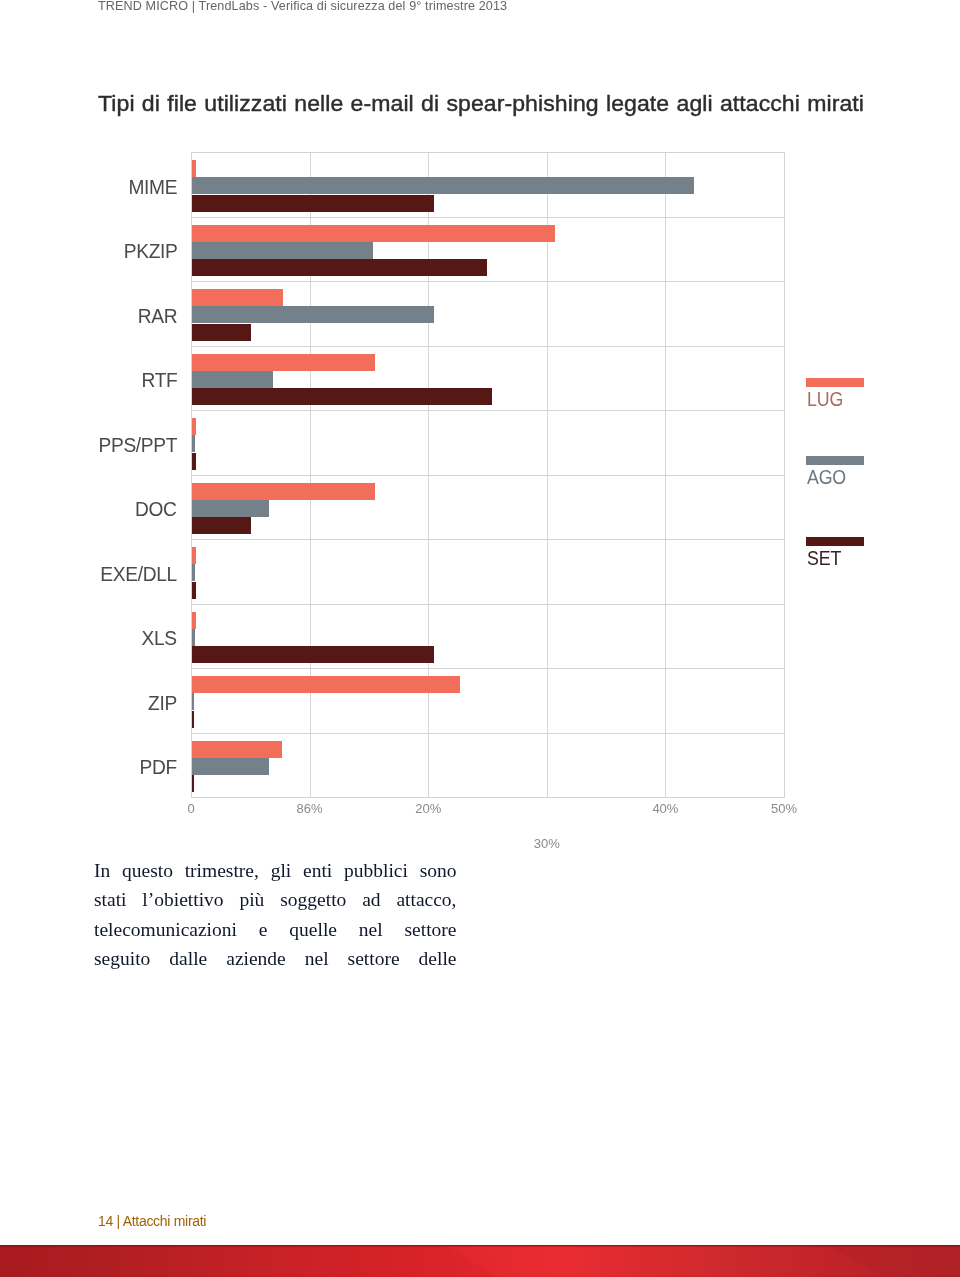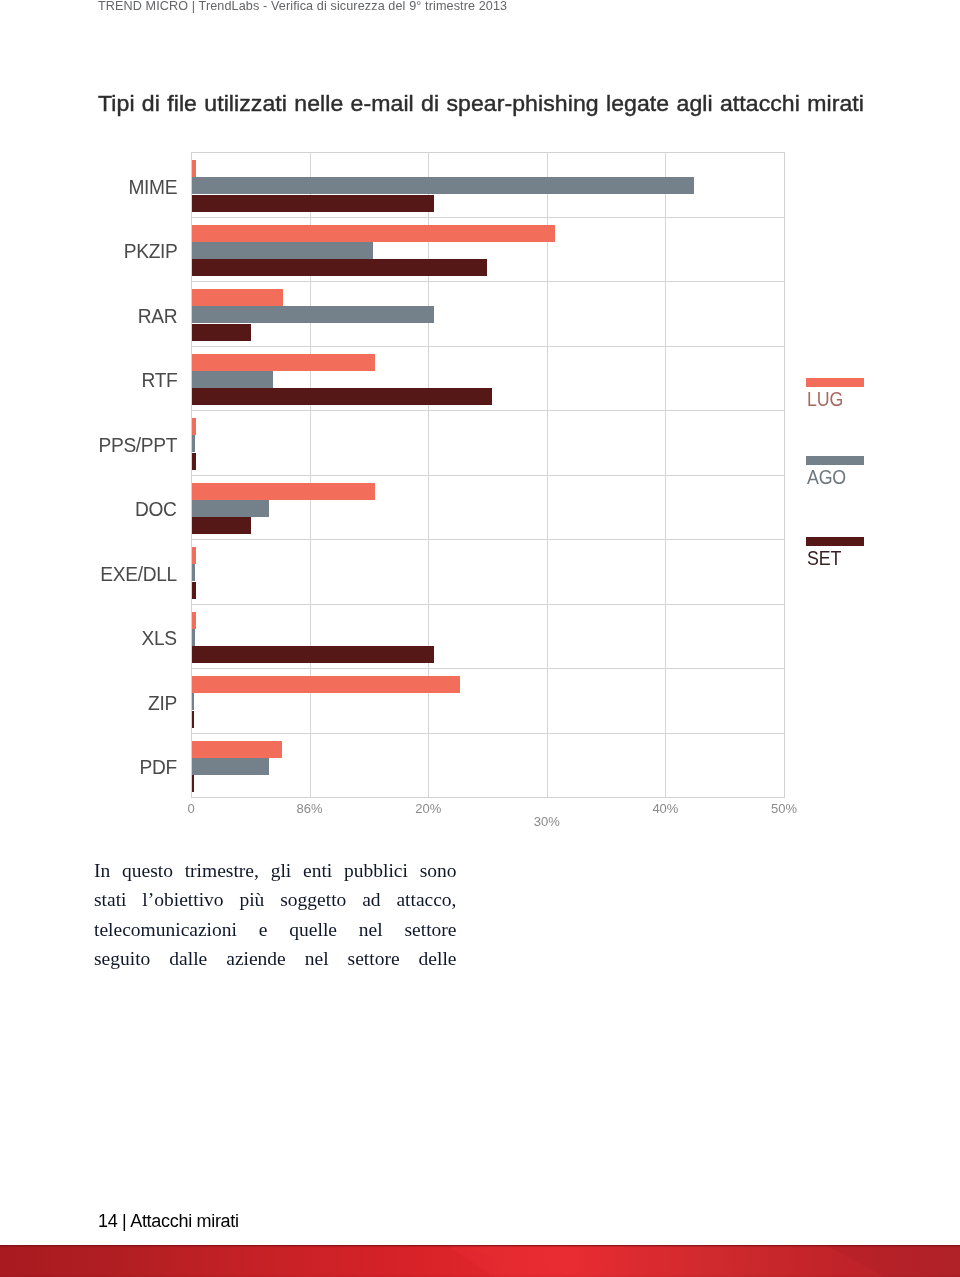--- a/index.html
+++ b/index.html
@@ -26,21 +26,21 @@
   
   .legend-sw{position:absolute;left:806px;width:58px;height:8.5px;}
   .legend-lb{position:absolute;left:807px;font-size:20px;line-height:20px;white-space:nowrap;letter-spacing:-0.2px;transform:scaleX(0.89);transform-origin:left center;}
 
   
   .col{position:absolute;font-family:"Liberation Serif",serif;font-size:19.5px;line-height:29.3px;color:#0f172a;text-align:justify;}
   .bline{display:block;text-align:justify;text-align-last:justify;height:29.3px;}
   .bline.last{text-align-last:left;}
 
   
-  .folio{position:absolute;left:98px;top:1212px;font-size:18px;line-height:18px;color:#000000;white-space:nowrap;letter-spacing:-0.3px;}
+  .folio{position:absolute;left:98px;top:1212px;font-size:14px;line-height:18px;color:#a16207;white-space:nowrap;letter-spacing:-0.3px;}
   .redband{position:absolute;left:0;top:1245px;width:960px;height:32px;overflow:hidden;line-height:0;}
 </style>
 </head>
 <body>
 
 <div class="page">
 
   <div class="runhead">TREND MICRO | TrendLabs - Verifica di sicurezza del 9° trimestre 2013</div>
 
   <div class="chart-title">Tipi di file utilizzati nelle e-mail di spear-phishing legate agli attacchi mirati</div>
@@ -99,21 +99,21 @@
       <div class="catlabel" style="top: 499.25px;">DOC</div>
       <div class="catlabel" style="top: 563.75px;">EXE/DLL</div>
       <div class="catlabel" style="top: 628.25px;">XLS</div>
       <div class="catlabel" style="top: 692.75px;">ZIP</div>
       <div class="catlabel" style="top: 757.25px;">PDF</div>
     </div>
   <div id="xticks">
       <div class="xtick" style="left: 191px; top: 801px;">0</div>
       <div class="xtick" style="left: 309.6px; top: 801px;">86%</div>
       <div class="xtick" style="left: 428.2px; top: 801px;">20%</div>
-      <div class="xtick" style="left: 546.8px; top: 814px;">30%</div>
+      <div class="xtick" style="left: 546.8px; top: 836px;">30%</div>
       <div class="xtick" style="left: 665.4px; top: 801px;">40%</div>
       <div class="xtick" style="left: 784px; top: 801px;">50%</div>
     </div>
   <div id="legend">
       <div class="legend-sw" style="top: 378px; background: rgb(242, 110, 90);"></div>
       <div class="legend-lb" style="top: 388.5px; color: rgb(169, 105, 95);">LUG</div>
       <div class="legend-sw" style="top: 456px; background: rgb(116, 129, 139);"></div>
       <div class="legend-lb" style="top: 466.5px; color: rgb(109, 120, 128);">AGO</div>
       <div class="legend-sw" style="top: 537px; background: rgb(86, 23, 23);"></div>
       <div class="legend-lb" style="top: 547.5px; color: rgb(59, 32, 34);">SET</div>

